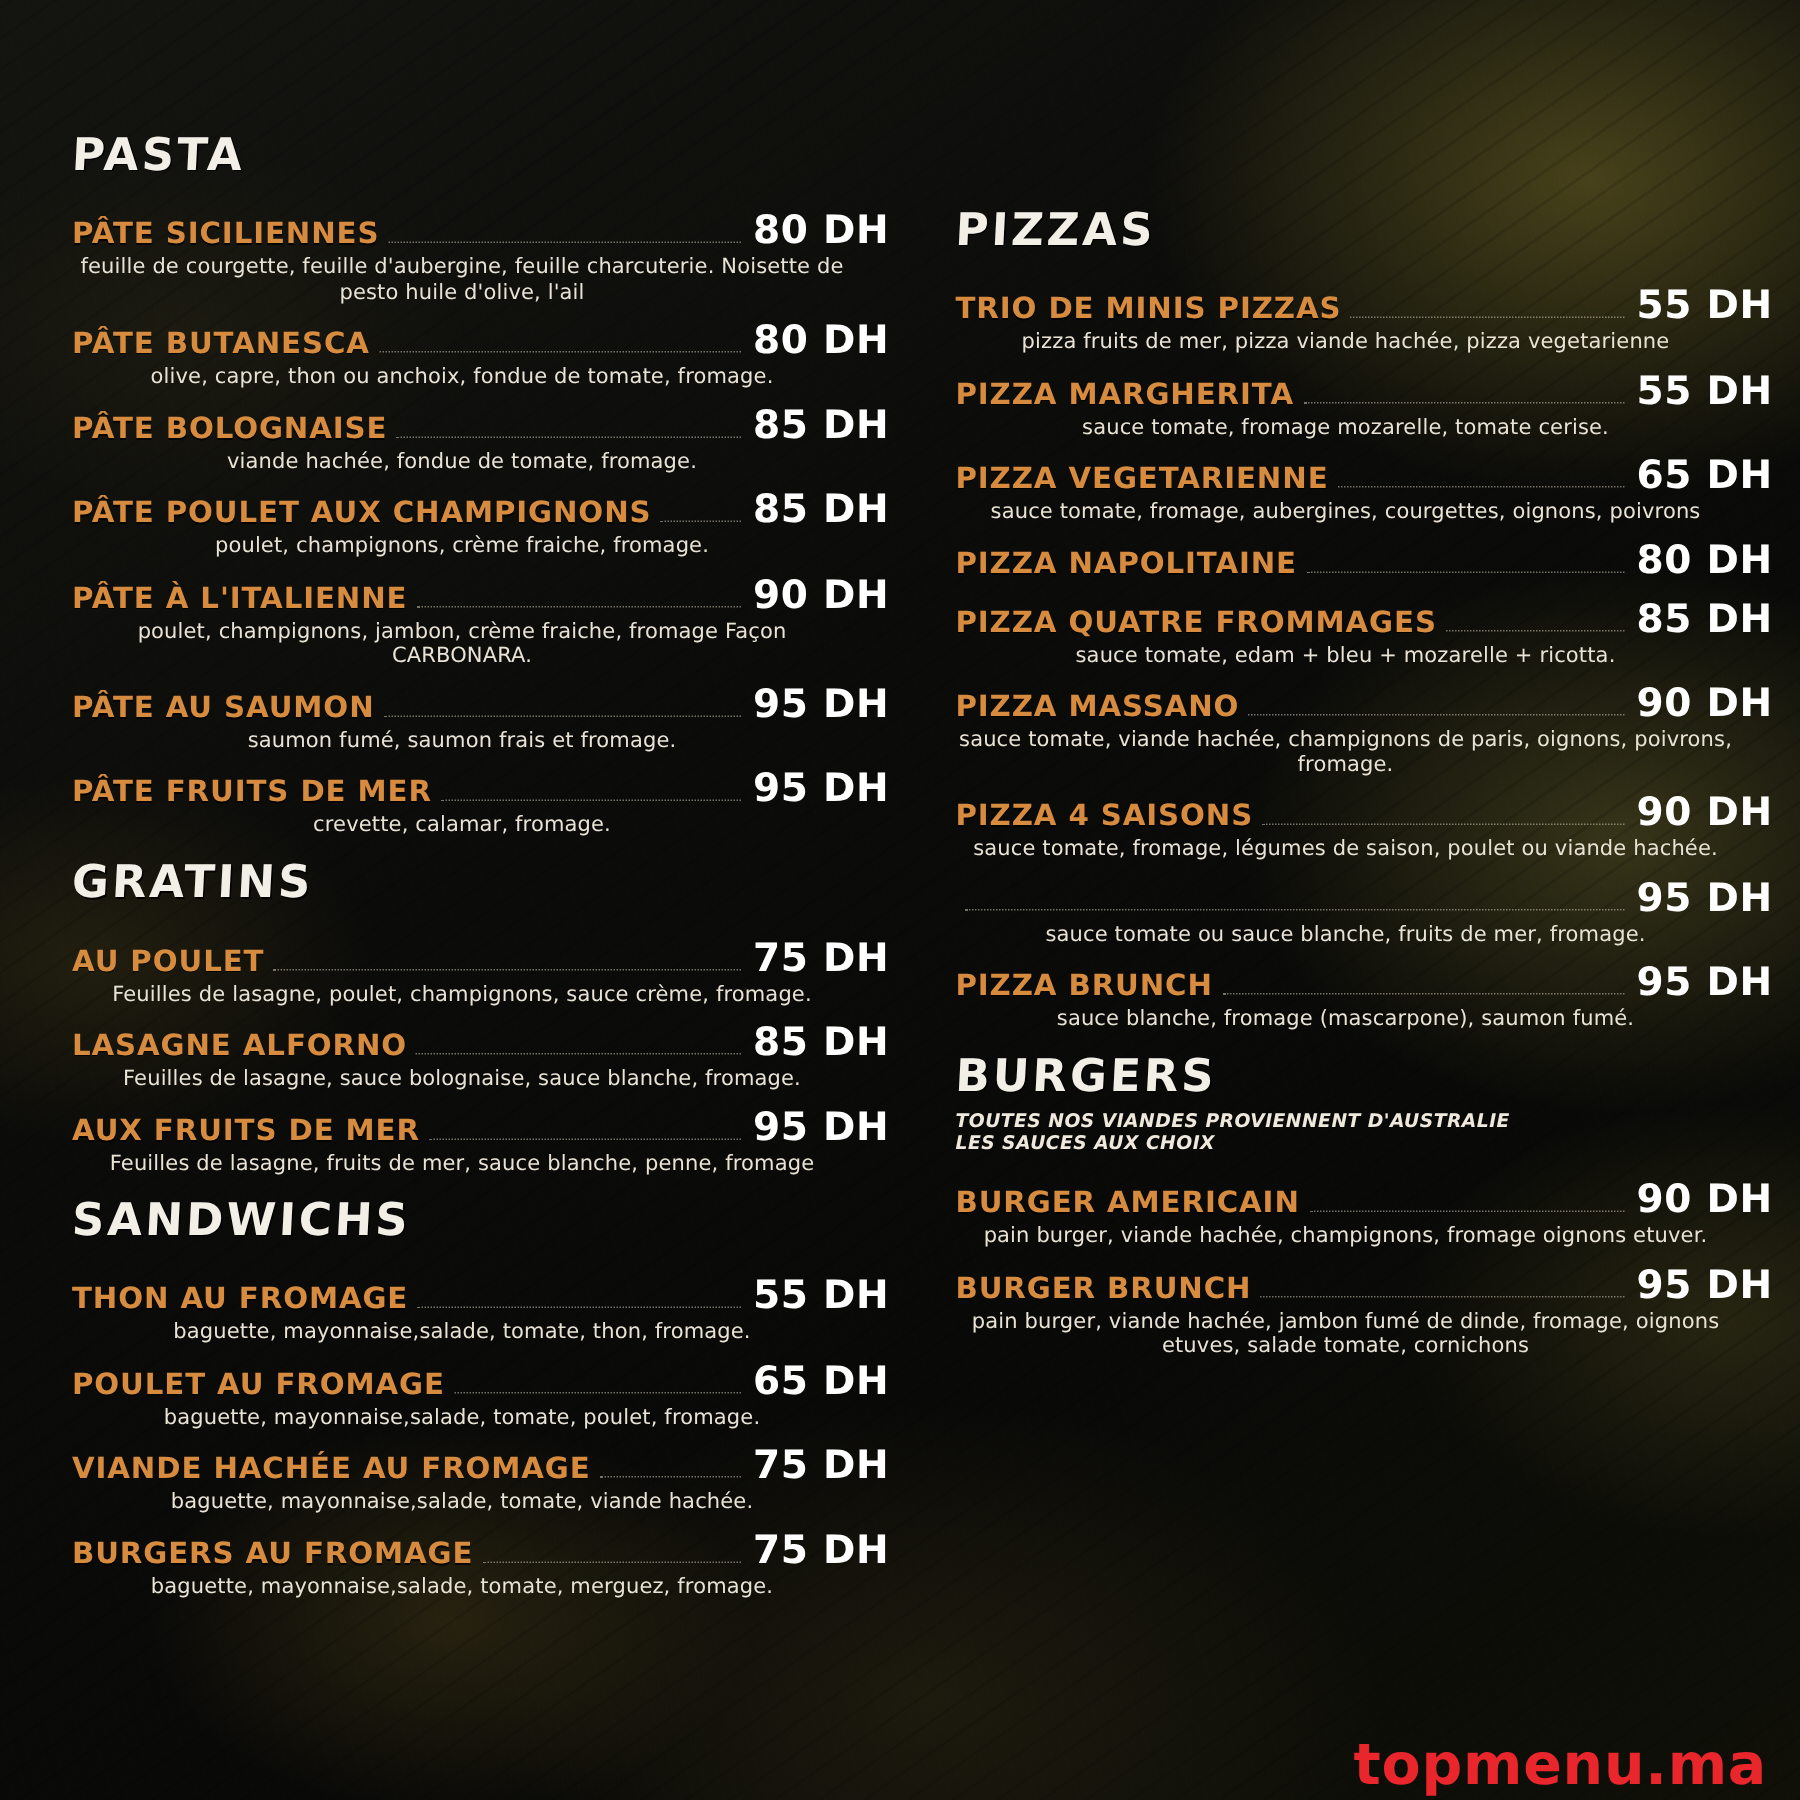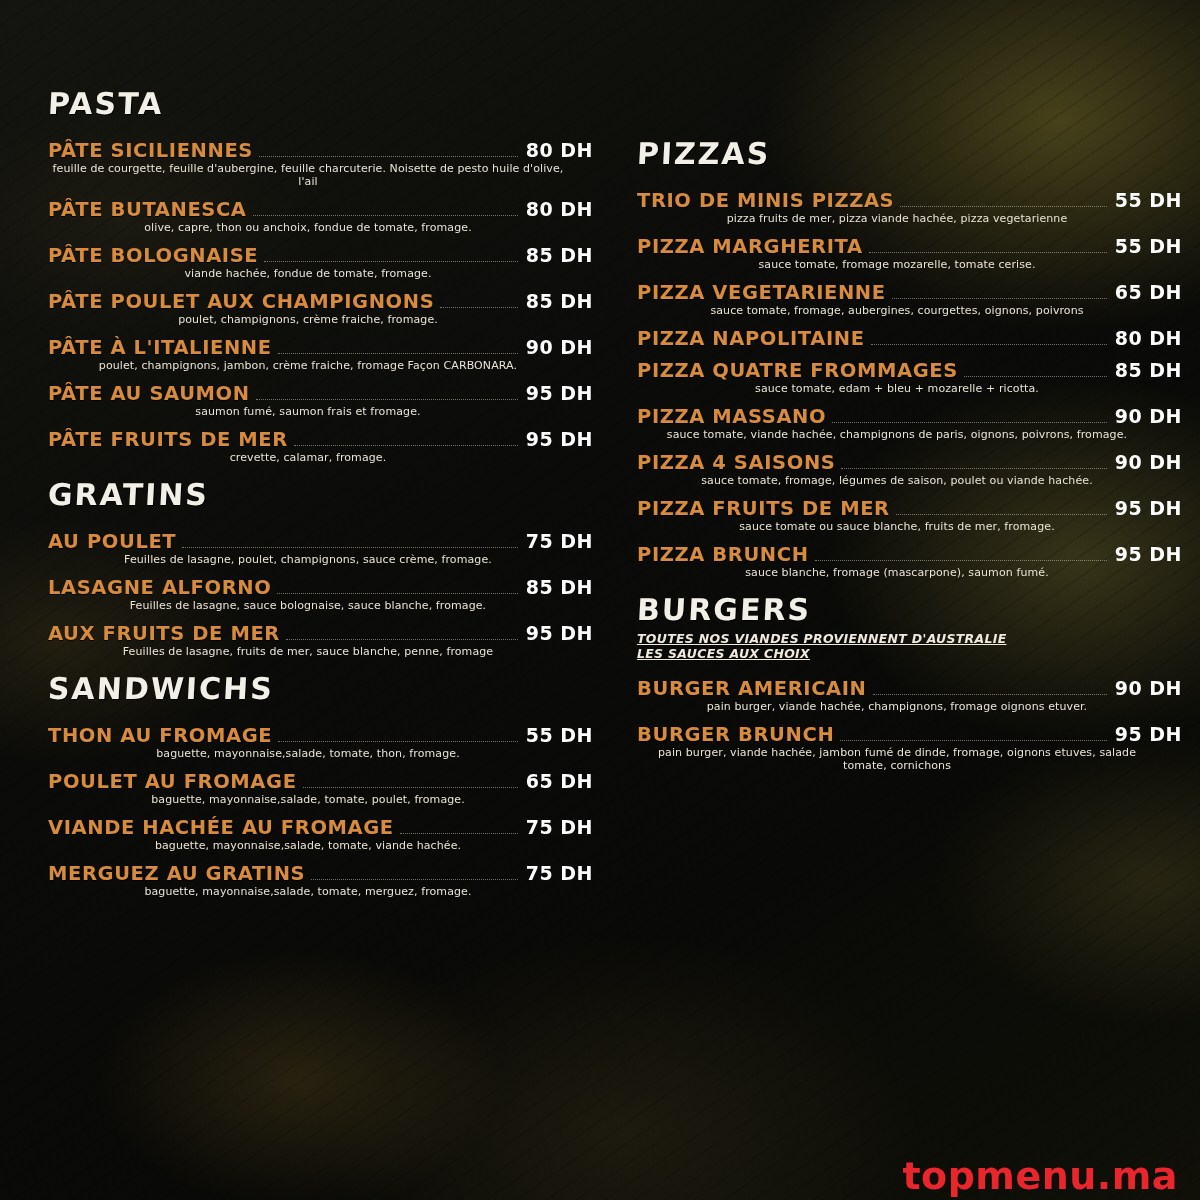--- a/index.html
+++ b/index.html
@@ -67,21 +67,20 @@
   }
   .section-sub {
     font-family: "DejaVu Sans", sans-serif;
     font-style: italic;
     font-weight: bold;
     font-size: 12.5px;
     letter-spacing: 0.3px;
     color: #efe9dd;
     line-height: 1.22;
     margin: -14px 0 16px 0;
-    text-decoration: underline;
   }
 
   .item { margin-bottom: 9px; text-align: center; }
 
   .item-row {
     display: flex;
     align-items: baseline;
     width: 100%;
   }
   .item-name {
@@ -96,28 +95,28 @@
   .item-name.wrap { white-space: normal; line-height: 1.05; }
   .dots {
     flex: 1 1 auto;
     border-bottom: 1.5px dotted rgba(225,215,195,0.5);
     margin: 0 8px 5px 6px;
     min-width: 6px;
   }
   .item-price {
     font-family: "DejaVu Sans", sans-serif;
     font-weight: bold;
-    font-size: 19px;
+    font-size: 26px;
     letter-spacing: 0.5px;
     color: #ffffff;
     white-space: nowrap;
   }
   .item-desc {
     font-family: "DejaVu Sans", sans-serif;
-    font-size: 11px;
+    font-size: 14px;
     color: #e9e3d6;
     line-height: 1.18;
     margin-top: 1px;
     letter-spacing: 0.1px;
     max-width: 520px;
   }
 
   .watermark {
     position: absolute;
     right: 22px;
@@ -244,21 +243,21 @@
           <div class="item">
             <div class="item-row">
               <span class="item-name">VIANDE HACHÉE AU FROMAGE</span>
               <span class="dots"></span>
               <span class="item-price">75 DH</span>
             </div>
             <div class="item-desc">baguette, mayonnaise,salade, tomate, viande hachée.</div>
           </div>
           <div class="item">
             <div class="item-row">
-              <span class="item-name">MERGUEZ AU GRATINS</span>
+              <span class="item-name">BURGERS AU FROMAGE</span>
               <span class="dots"></span>
               <span class="item-price">75 DH</span>
             </div>
             <div class="item-desc">baguette, mayonnaise,salade, tomate, merguez, fromage.</div>
           </div>
         </div>
       </div>
     <div class="col-right">
         <div class="section">
           <h2 class="section-title">PIZZAS</h2>
@@ -312,21 +311,20 @@
           <div class="item">
             <div class="item-row">
               <span class="item-name">PIZZA 4 SAISONS</span>
               <span class="dots"></span>
               <span class="item-price">90 DH</span>
             </div>
             <div class="item-desc">sauce tomate, fromage, légumes de saison, poulet ou viande hachée.</div>
           </div>
           <div class="item">
             <div class="item-row">
-              <span class="item-name">PIZZA FRUITS DE MER</span>
               <span class="dots"></span>
               <span class="item-price">95 DH</span>
             </div>
             <div class="item-desc">sauce tomate ou sauce blanche, fruits de mer, fromage.</div>
           </div>
           <div class="item">
             <div class="item-row">
               <span class="item-name">PIZZA BRUNCH</span>
               <span class="dots"></span>
               <span class="item-price">95 DH</span>

